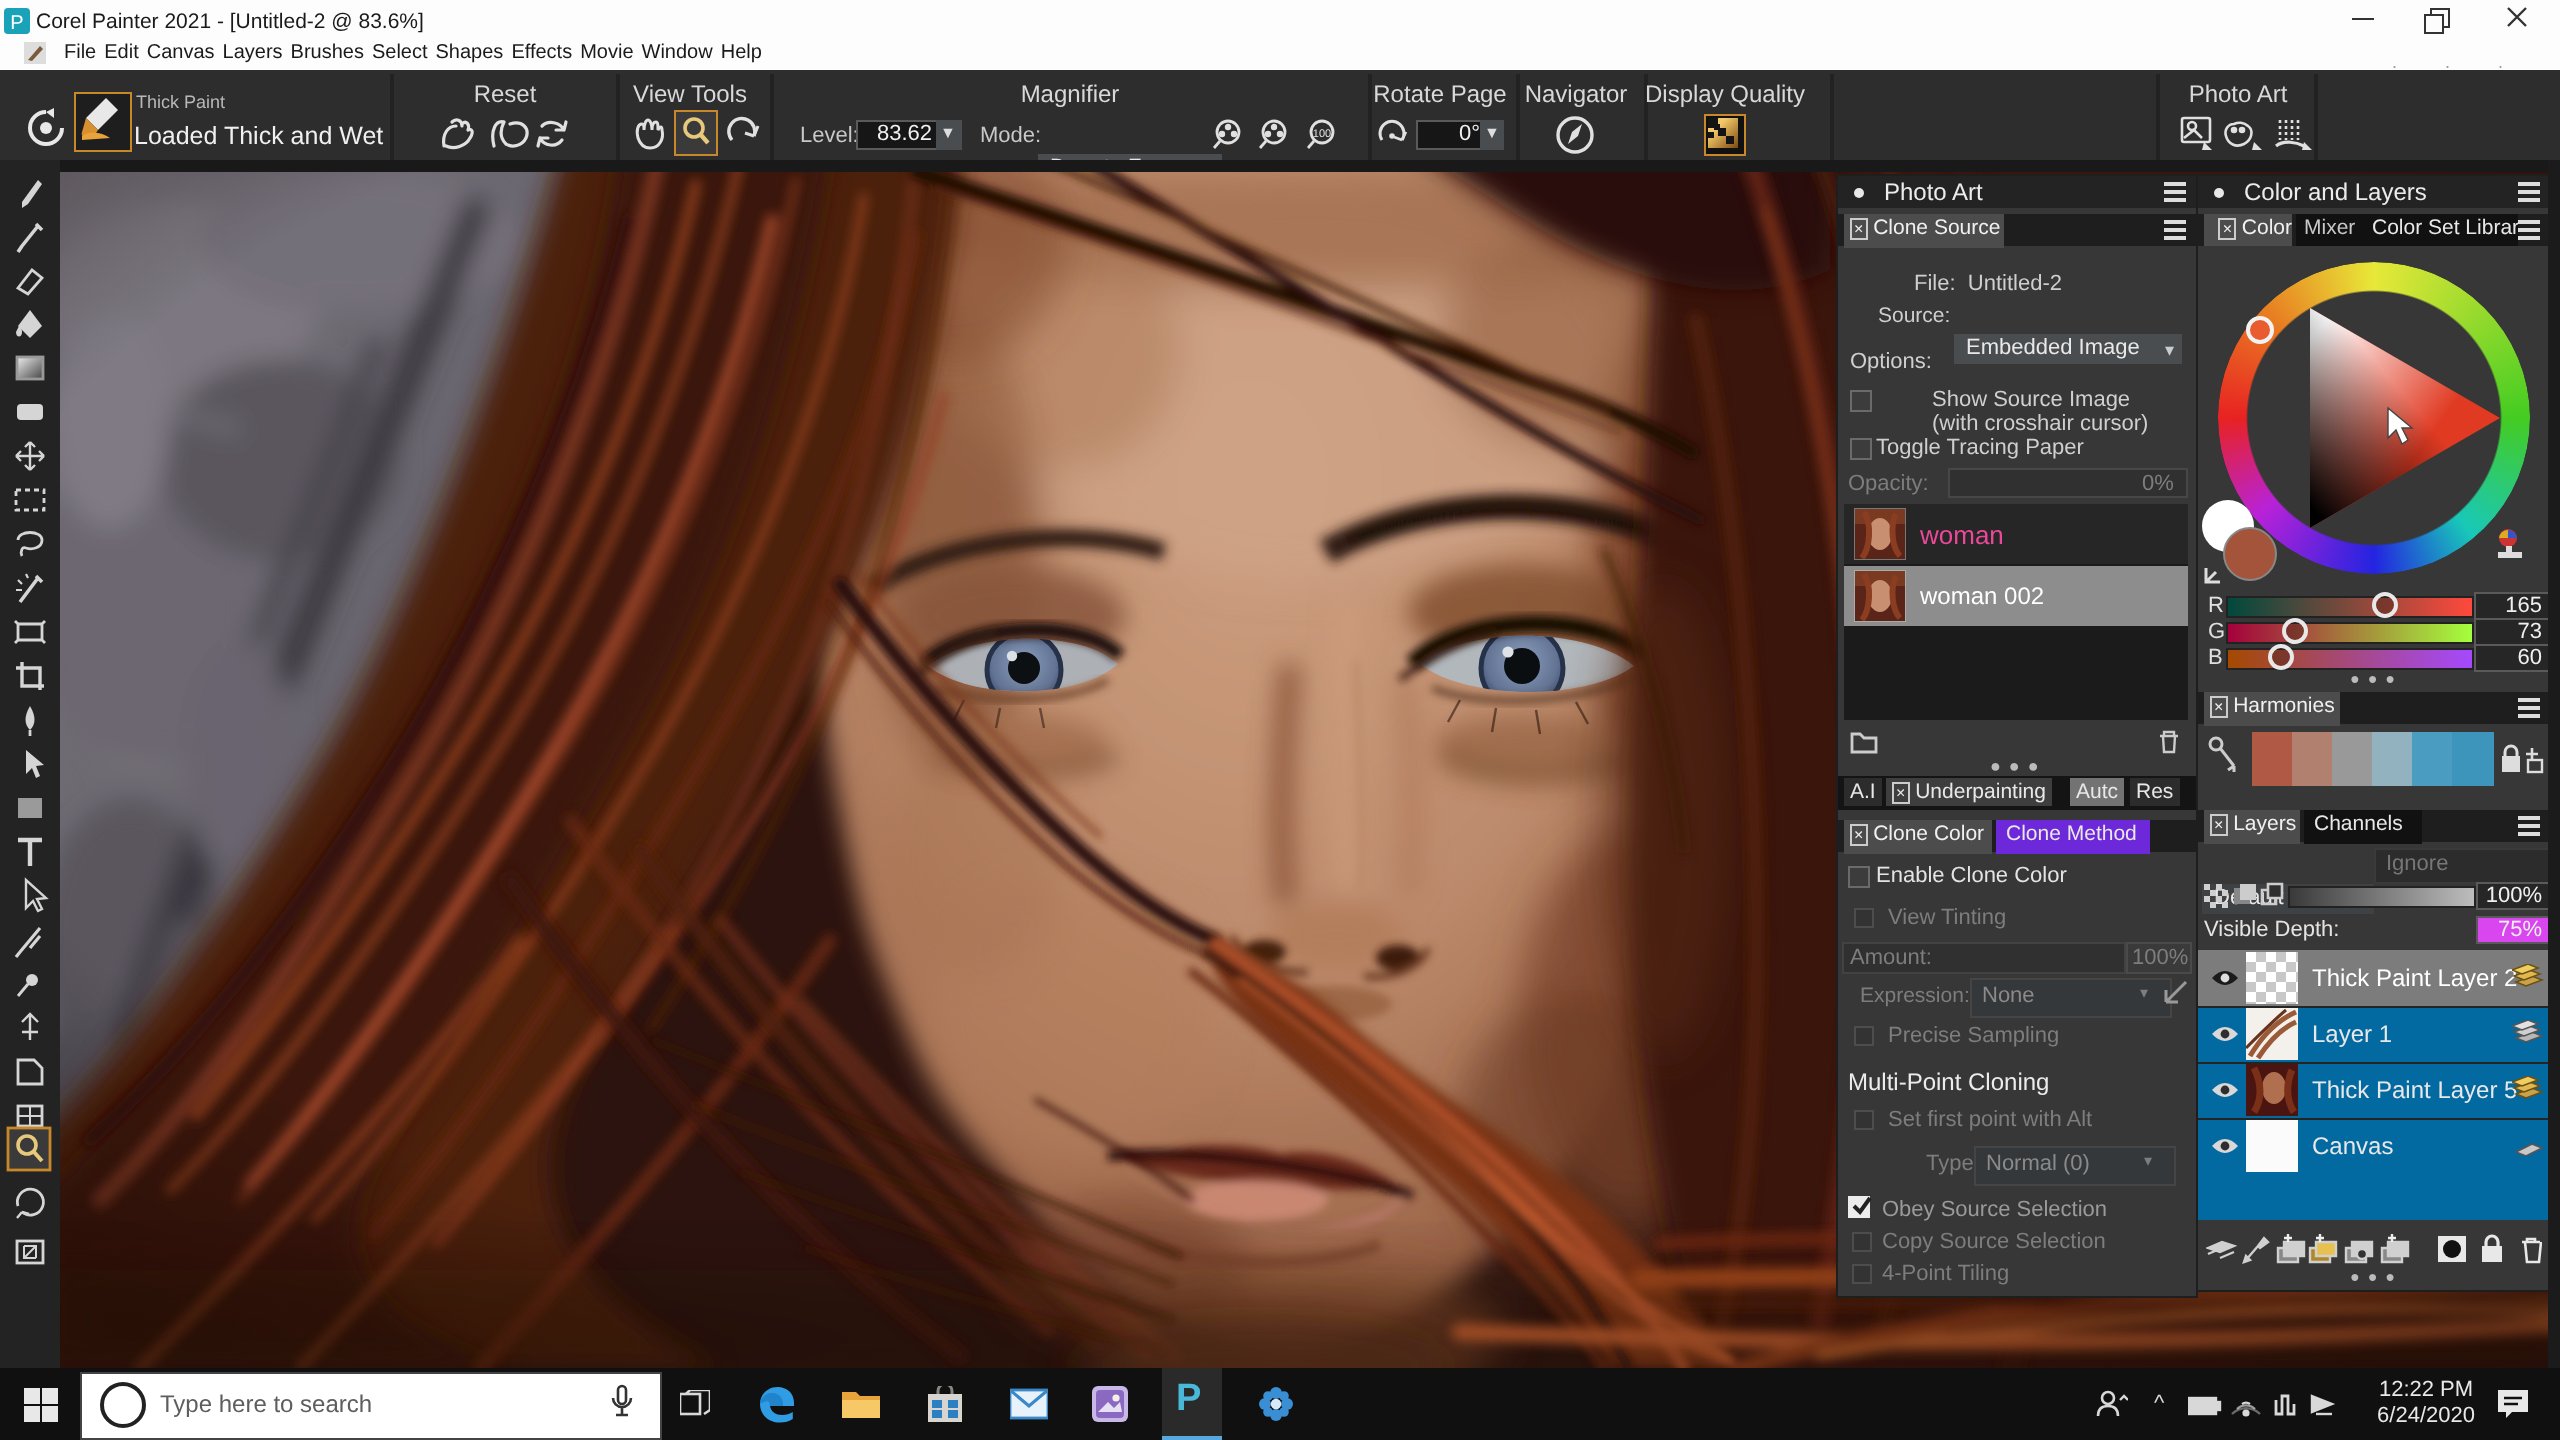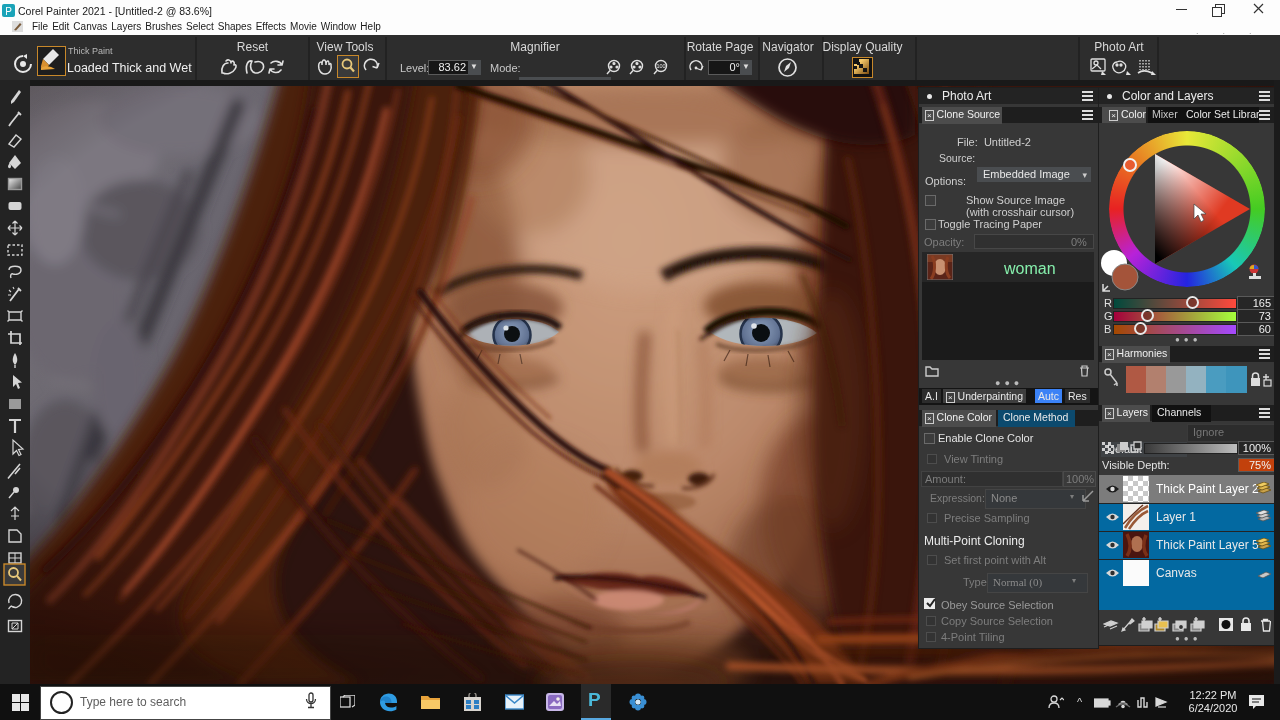--- a/index.html
+++ b/index.html
@@ -540,41 +540,51 @@
 
     <div class="abs" style="left:3px;top:164px;width:172px;height:108px;background:#1b1b1b;">
       <div class="abs" style="left:0;top:0;width:172px;height:30px;background:#262626;">
         <svg class="abs" style="left:5px;top:2px;" width="26" height="26" viewBox="0 0 26 26">
           <rect width="26" height="26" fill="#5a2418"></rect>
           <rect x="0" y="0" width="26" height="8" fill="#7a3a22"></rect>
           <ellipse cx="13" cy="13" rx="6" ry="8" fill="#c89070"></ellipse>
           <path d="M5 2 C9 8 8 20 4 25 M21 3 C18 9 19 20 23 24" stroke="#8a3d20" stroke-width="3" fill="none"></path>
           <rect width="26" height="26" fill="none" stroke="#777" stroke-width="1"></rect>
         </svg>
-        <div class="abs" style="left:38px;top:8px;font-size:16px;color:#86efac;margin-left:44px;">woman</div>
+        <div class="abs" style="left:38px;top:8px;font-size:13px;color:#ec4899;">woman</div>
+      </div>
+      <div class="abs" style="left:0;top:31px;width:172px;height:30px;background:#8d8d8d;">
+        <svg class="abs" style="left:5px;top:2px;" width="26" height="26" viewBox="0 0 26 26">
+          <rect width="26" height="26" fill="#5a2418"></rect>
+          <rect x="0" y="0" width="26" height="8" fill="#7a3a22"></rect>
+          <ellipse cx="13" cy="13" rx="6" ry="8" fill="#c89070"></ellipse>
+          <path d="M5 2 C9 8 8 20 4 25 M21 3 C18 9 19 20 23 24" stroke="#8a3d20" stroke-width="3" fill="none"></path>
+          <rect width="26" height="26" fill="none" stroke="#aaa" stroke-width="1"></rect>
+        </svg>
+        <div class="abs" style="left:38px;top:8px;font-size:12px;color:#fff;">woman 002</div>
       </div>
     </div>
     <svg class="abs" style="left:6px;top:277px;" width="14" height="12" viewBox="0 0 14 12">
       <path d="M1 3 L1 11 L13 11 L13 4 L7 4 L5 2 L1 2 Z" fill="none" stroke="#ccc" stroke-width="1.4"></path>
     </svg>
     <svg class="abs" style="left:160px;top:277px;" width="11" height="12" viewBox="0 0 11 12">
       <path d="M1 3 L10 3 M3 3 L3 1 L8 1 L8 3 M2.5 3 L3 11 L8 11 L8.5 3" fill="none" stroke="#ccc" stroke-width="1.2"></path>
     </svg>
     <div class="abs" style="left:76px;top:290px;color:#bbb;font-size:9px;letter-spacing:4px;">●●●</div>
 
     <div class="abs" style="left:0;top:300px;width:179px;height:17px;background:#141414;color:#e8e8e8;">
       <div class="abs" style="left:3px;top:1px;background:#2c2c2c;padding:1px 3px;font-size:10.5px;">A.I</div>
       <div class="abs" style="left:24px;top:1px;background:#3e3e3e;padding:1px 3px;font-size:10.5px;"><span style="border:1px solid #ccc;font-size:8px;padding:0 1px;">×</span> Underpainting</div>
-      <div class="abs" style="left:116px;top:1px;background:#3b82f6;padding:1px 3px;font-size:10.5px;">Autc</div>
+      <div class="abs" style="left:116px;top:1px;background:#737373;padding:1px 3px;font-size:10.5px;">Autc</div>
       <div class="abs" style="left:146px;top:1px;background:#2c2c2c;padding:1px 3px;font-size:10.5px;">Res</div>
     </div>
 
     <div class="abs" style="left:0;top:322px;width:179px;height:16px;background:#1e1e1e;">
       <div class="abs" style="left:3px;top:0;width:74px;height:16px;background:#4c4c4c;padding-top:1px;color:#f0f0f0;font-size:10.5px;"><span style="margin-left:3px;border:1px solid #ccc;font-size:8px;padding:0 1px;">×</span> Clone Color</div>
-      <div class="abs" style="left:79px;top:0;width:72px;height:16px;background:#0c4a6e;padding:1px 0 0 5px;color:#e8e8e8;font-size:10.5px;">Clone Method</div>
+      <div class="abs" style="left:79px;top:0;width:72px;height:16px;background:#6d28d9;padding:1px 0 0 5px;color:#e8e8e8;font-size:10.5px;">Clone Method</div>
     </div>
     <div class="abs" style="left:5px;top:345px;width:9px;height:9px;background:#3c3c3c;border:1px solid #6a6a6a;"></div>
     <div class="abs" style="left:19px;top:344px;color:#e4e4e4;">Enable Clone Color</div>
     <div class="abs" style="left:8px;top:366px;width:8px;height:8px;background:#333;border:1px solid #4d4d4d;"></div>
     <div class="abs dim" style="left:25px;top:365px;">View Tinting</div>
     <div class="abs" style="left:2px;top:383px;width:140px;height:14px;background:#303030;border:1px solid #424242;"></div>
     <div class="abs dim" style="left:6px;top:385px;">Amount:</div>
     <div class="abs" style="left:144px;top:383px;width:31px;height:14px;background:#3a3a3a;border:1px solid #4a4a4a;"></div>
     <div class="abs dim" style="left:147px;top:385px;">100%</div>
     <div class="abs dim" style="left:11px;top:404px;font-size:10.5px;">Expression:</div>
@@ -582,21 +592,21 @@
     <div class="abs dim" style="left:151px;top:404px;font-size:8px;">▾</div>
     <svg class="abs" style="left:163px;top:402px;" width="12" height="12" viewBox="0 0 12 12">
       <path d="M1 11 L11 1 M1 11 L1 5 M1 11 L7 11" stroke="#999" stroke-width="1.5" fill="none"></path>
     </svg>
     <div class="abs" style="left:8px;top:425px;width:8px;height:8px;background:#333;border:1px solid #4d4d4d;"></div>
     <div class="abs dim" style="left:25px;top:424px;">Precise Sampling</div>
     <div class="abs" style="left:5px;top:446px;font-size:12px;color:#ececec;">Multi-Point Cloning</div>
     <div class="abs" style="left:8px;top:467px;width:8px;height:8px;background:#333;border:1px solid #4d4d4d;"></div>
     <div class="abs dim" style="left:25px;top:466px;">Set first point with Alt</div>
     <div class="abs dim" style="left:44px;top:488px;">Type:</div>
-    <div class="abs" style="left:68px;top:485px;width:94px;height:16px;background:#35383b;border:1px solid #454545;color:#8a8a8a;padding:2px 0 0 5px;font-family:Liberation Serif, serif;">Normal (0)</div>
+    <div class="abs" style="left:68px;top:485px;width:94px;height:16px;background:#35383b;border:1px solid #454545;color:#8a8a8a;padding:2px 0 0 5px;">Normal (0)</div>
     <div class="abs dim" style="left:153px;top:488px;font-size:8px;">▾</div>
     <div class="abs" style="left:5px;top:510px;width:11px;height:11px;background:#ececec;"></div>
     <svg class="abs" style="left:6px;top:509px;" width="12" height="12" viewBox="0 0 12 12">
         <path d="M2 6 L5 9 L10 2" stroke="#222" stroke-width="2" fill="none"></path>
       </svg>
     <div class="abs" style="left:22px;top:511px;color:#9a9a9a;">Obey Source Selection</div>
     <div class="abs" style="left:7px;top:528px;width:8px;height:8px;background:#333;border:1px solid #4d4d4d;"></div>
     <div class="abs dim" style="left:22px;top:527px;">Copy Source Selection</div>
     <div class="abs" style="left:7px;top:544px;width:8px;height:8px;background:#333;border:1px solid #4d4d4d;"></div>
     <div class="abs dim" style="left:22px;top:543px;">4-Point Tiling</div>
@@ -706,21 +716,21 @@
           <rect x="9" y="10" width="3" height="3"></rect>
         </g>
       <path d="M15 3 h8 v8 h-8 z" fill="#888"></path>
         <path d="M18 1 h8 v8 h-8 z" fill="#ccc"></path>
       <path d="M29 4 h7 v7 h-7 z" fill="none" stroke="#ccc" stroke-width="1.3"></path>
         <path d="M32 1 h7 v7 h-7 z" fill="#2e2e2e" stroke="#ccc" stroke-width="1.3"></path>
     </svg>
     <div class="abs" style="left:45px;top:355px;width:92px;height:9px;background:linear-gradient(90deg,#3a3a3a,#bdbdbd);border:1px solid #222;"></div>
     <div class="vbox" style="left:139px;top:353px;width:29px;height:12px;padding:0 3px;background:#262626;">100%</div>
     <div class="abs" style="left:3px;top:371px;color:#e4e4e4;">Visible Depth:</div>
-    <div class="vbox" style="left:139px;top:370px;width:29px;height:12px;padding:0 3px;background:#c2410c;">75%</div>
+    <div class="vbox" style="left:139px;top:370px;width:29px;height:12px;padding:0 3px;background:#d946ef;">75%</div>
 
     <div class="abs" style="left:0;top:387px;width:176px;height:135px;background:#0369a1;">
       <div class="abs" style="left:0;top:0;width:176px;height:28px;background:#7c7c7c;"></div>
       <svg class="abs" style="left:6px;top:9px;" width="15" height="10" viewBox="0 0 15 10">
           <path d="M1 5 Q7.5 -2 14 5 Q7.5 12 1 5 Z" fill="#1b1b1b"></path>
           <circle cx="7.5" cy="5" r="2.2" fill="#ddd"></circle>
         </svg>
       <div class="abs" style="left:24px;top:1px;width:26px;height:26px;background:#fff;background-image:linear-gradient(45deg,#c8c8c8 25%,transparent 25%,transparent 75%,#c8c8c8 75%),linear-gradient(45deg,#c8c8c8 25%,transparent 25%,transparent 75%,#c8c8c8 75%);background-size:10px 10px;background-position:0 0,5px 5px;"></div>
       <div class="abs" style="left:57px;top:7px;font-size:12px;color:#fff;">Thick Paint Layer 2</div>
       <svg class="abs" style="left:157px;top:7px;" width="16" height="14" viewBox="0 0 16 14">

